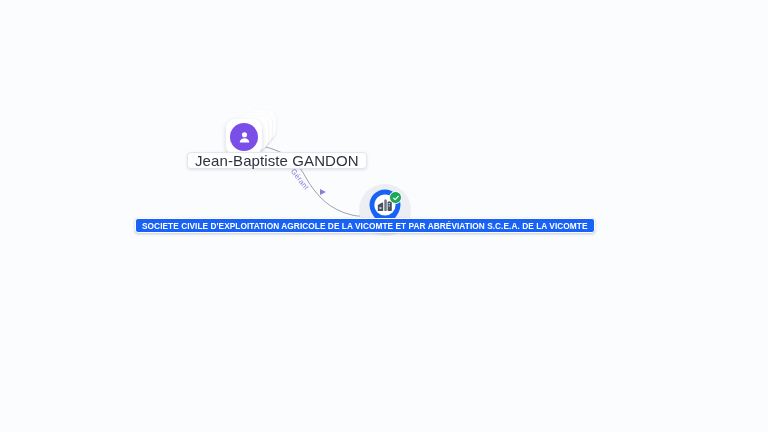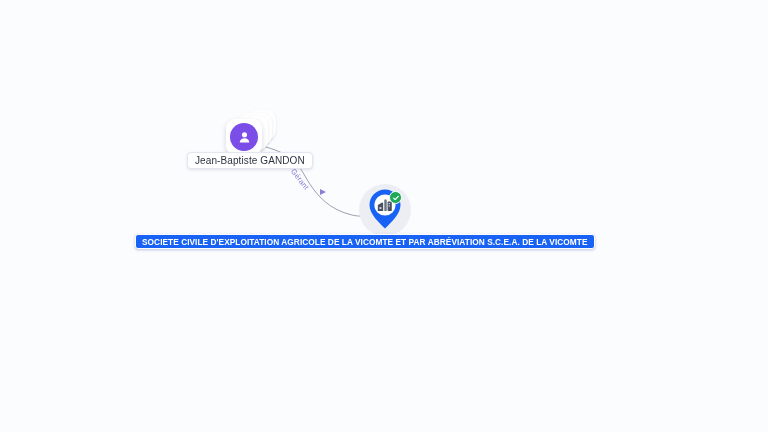--- a/index.html
+++ b/index.html
@@ -73,21 +73,21 @@
     left: 187px;
     top: 152px;
     height: 15px;
     padding: 0 7px;
     display: flex;
     align-items: center;
     background: #ffffff;
     border: 1px solid #e3e6ef;
     border-radius: 4px;
     box-shadow: 0 1px 3px rgba(40,50,90,.13);
-    font-size: 10px;
+    font-size: 15px;
     color: #2d3340;
     white-space: nowrap;
     letter-spacing: .1px;
   }
 
   
   .edge-label {
     position: absolute;
     left: 296px;
     top: 167px;
@@ -141,21 +141,21 @@
     align-items: center;
     justify-content: center;
     box-sizing: border-box;
   }
   .verified-badge svg { display:block; }
 
   
   .company-label {
     position: absolute;
     left: 135px;
-    top: 234px;
+    top: 218px;
     height: 15px;
     padding: 0 6px;
     display: flex;
     align-items: center;
     justify-content: center;
     background: #1863f5;
     border: 1.5px solid #ffffff;
     border-radius: 3px;
     box-sizing: border-box;
     box-shadow: 0 1px 3px rgba(30,60,150,.28);

